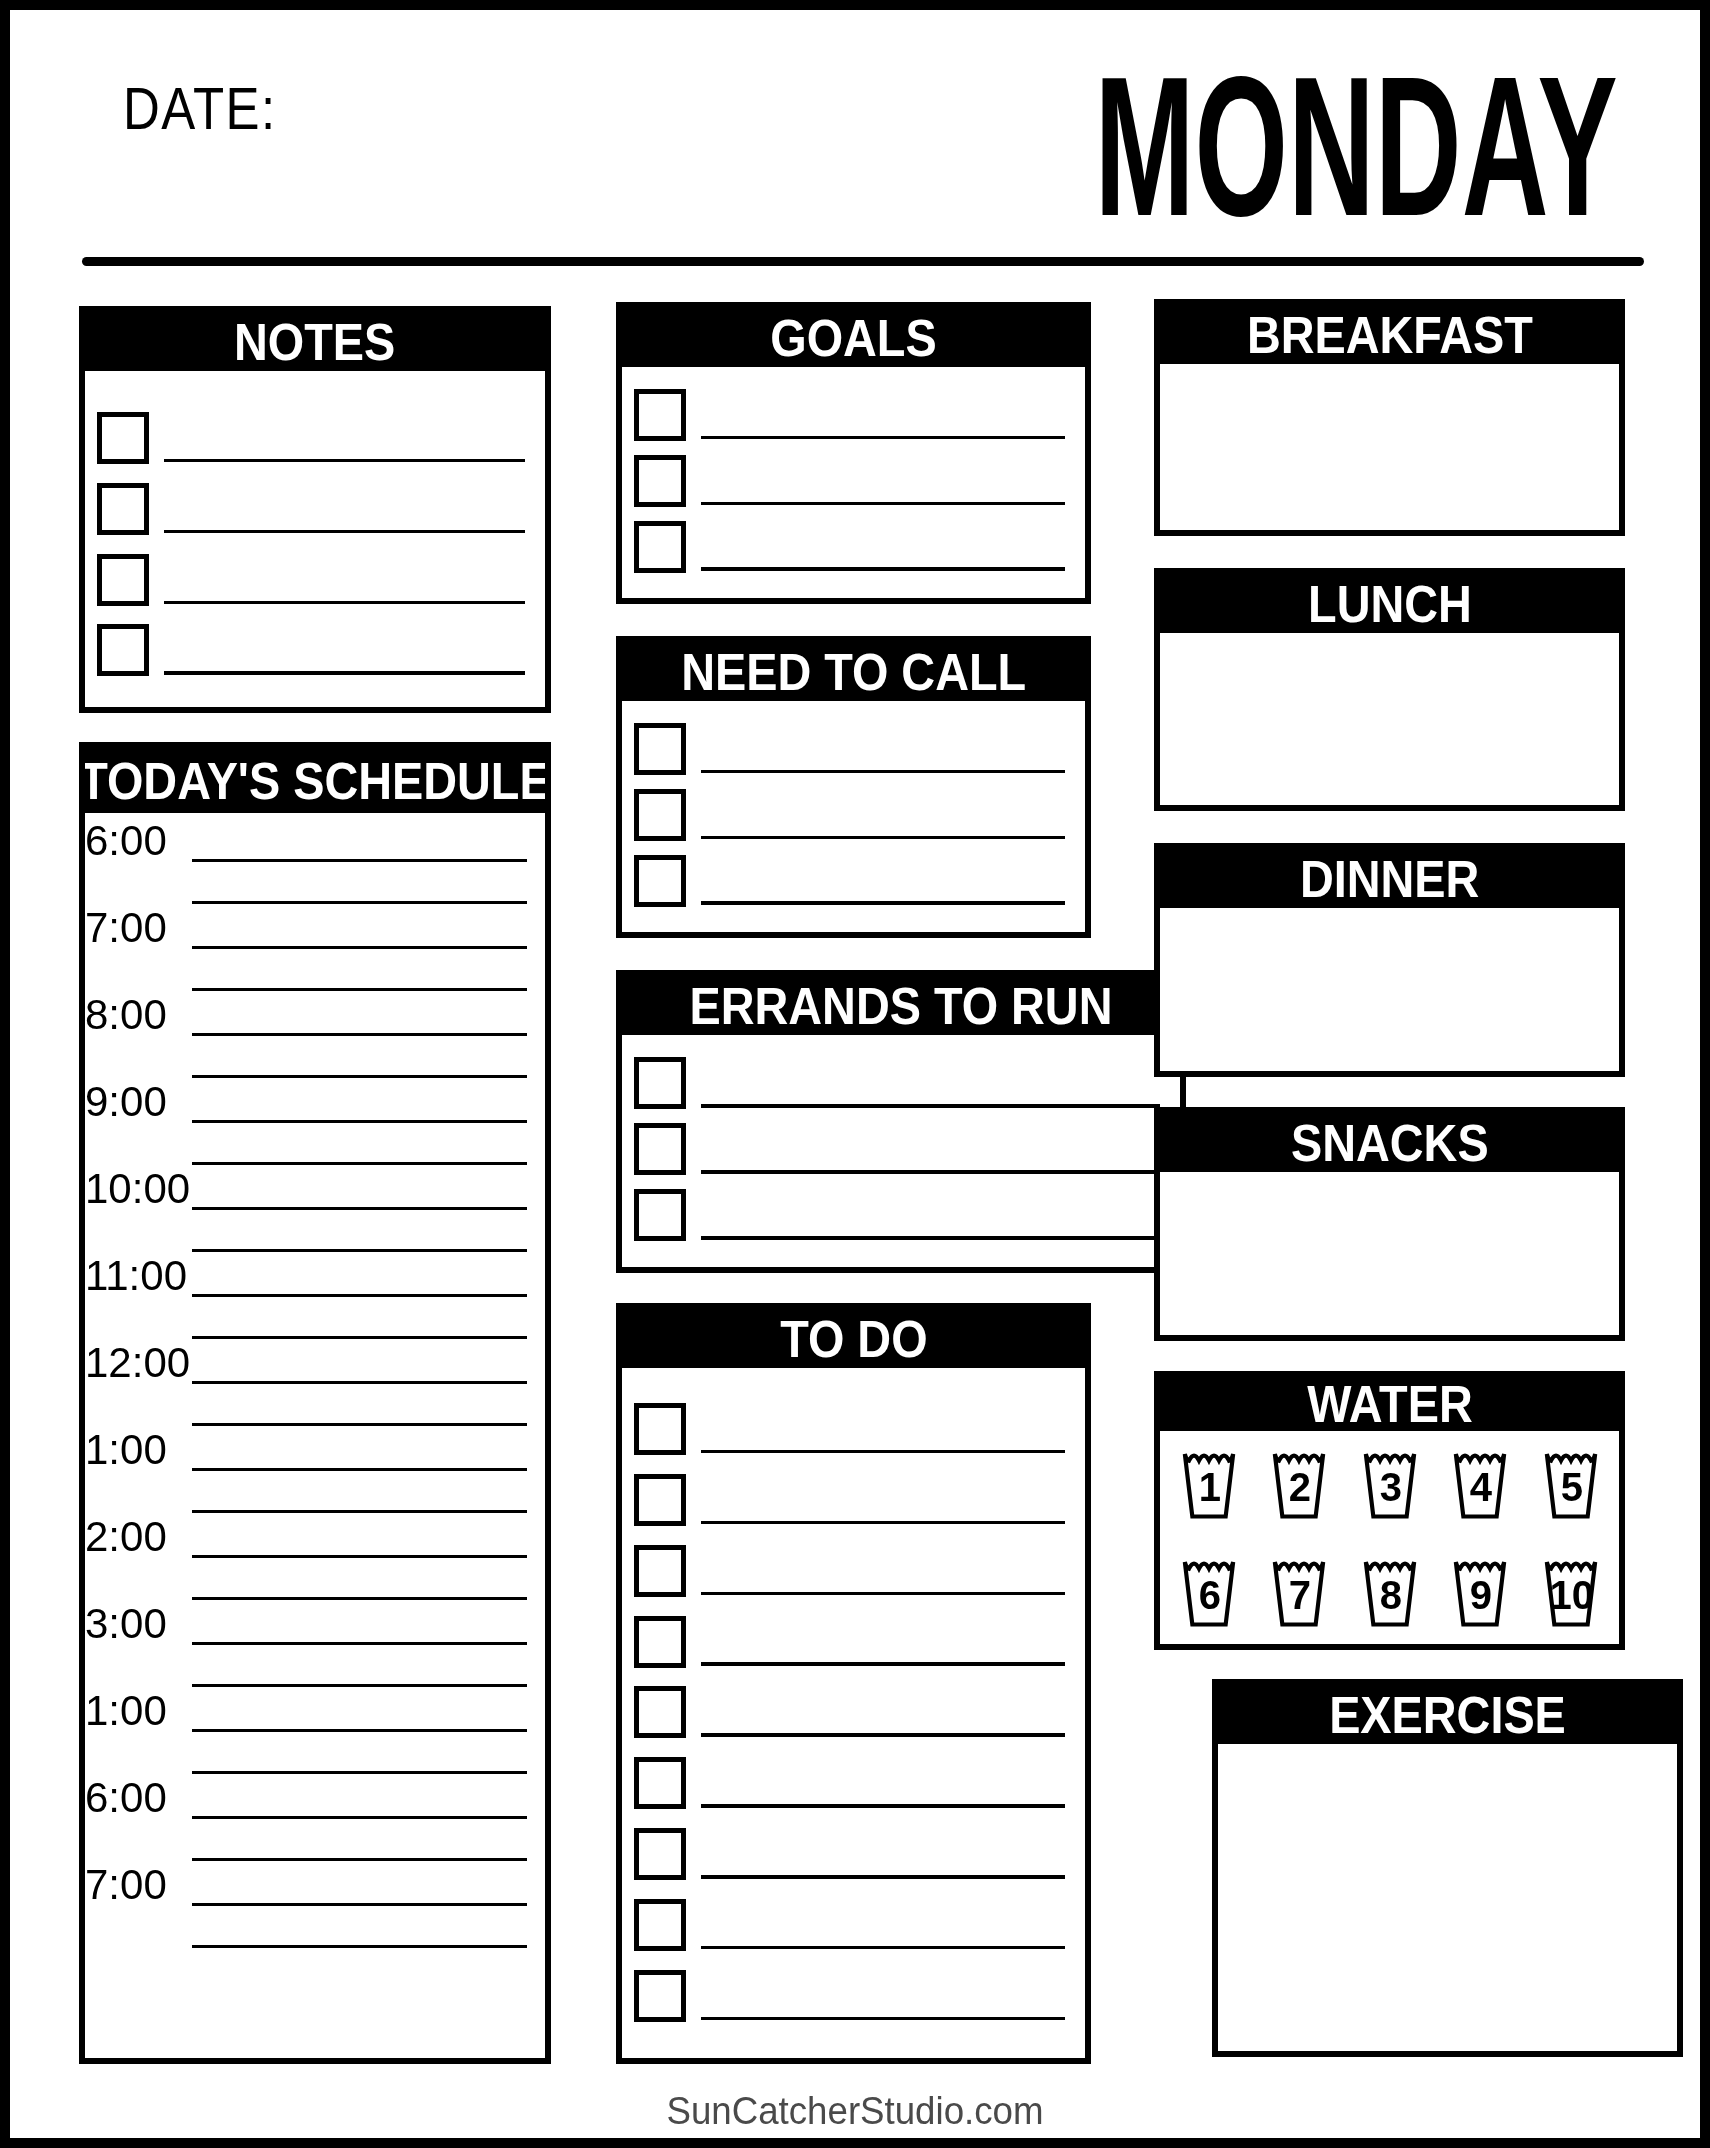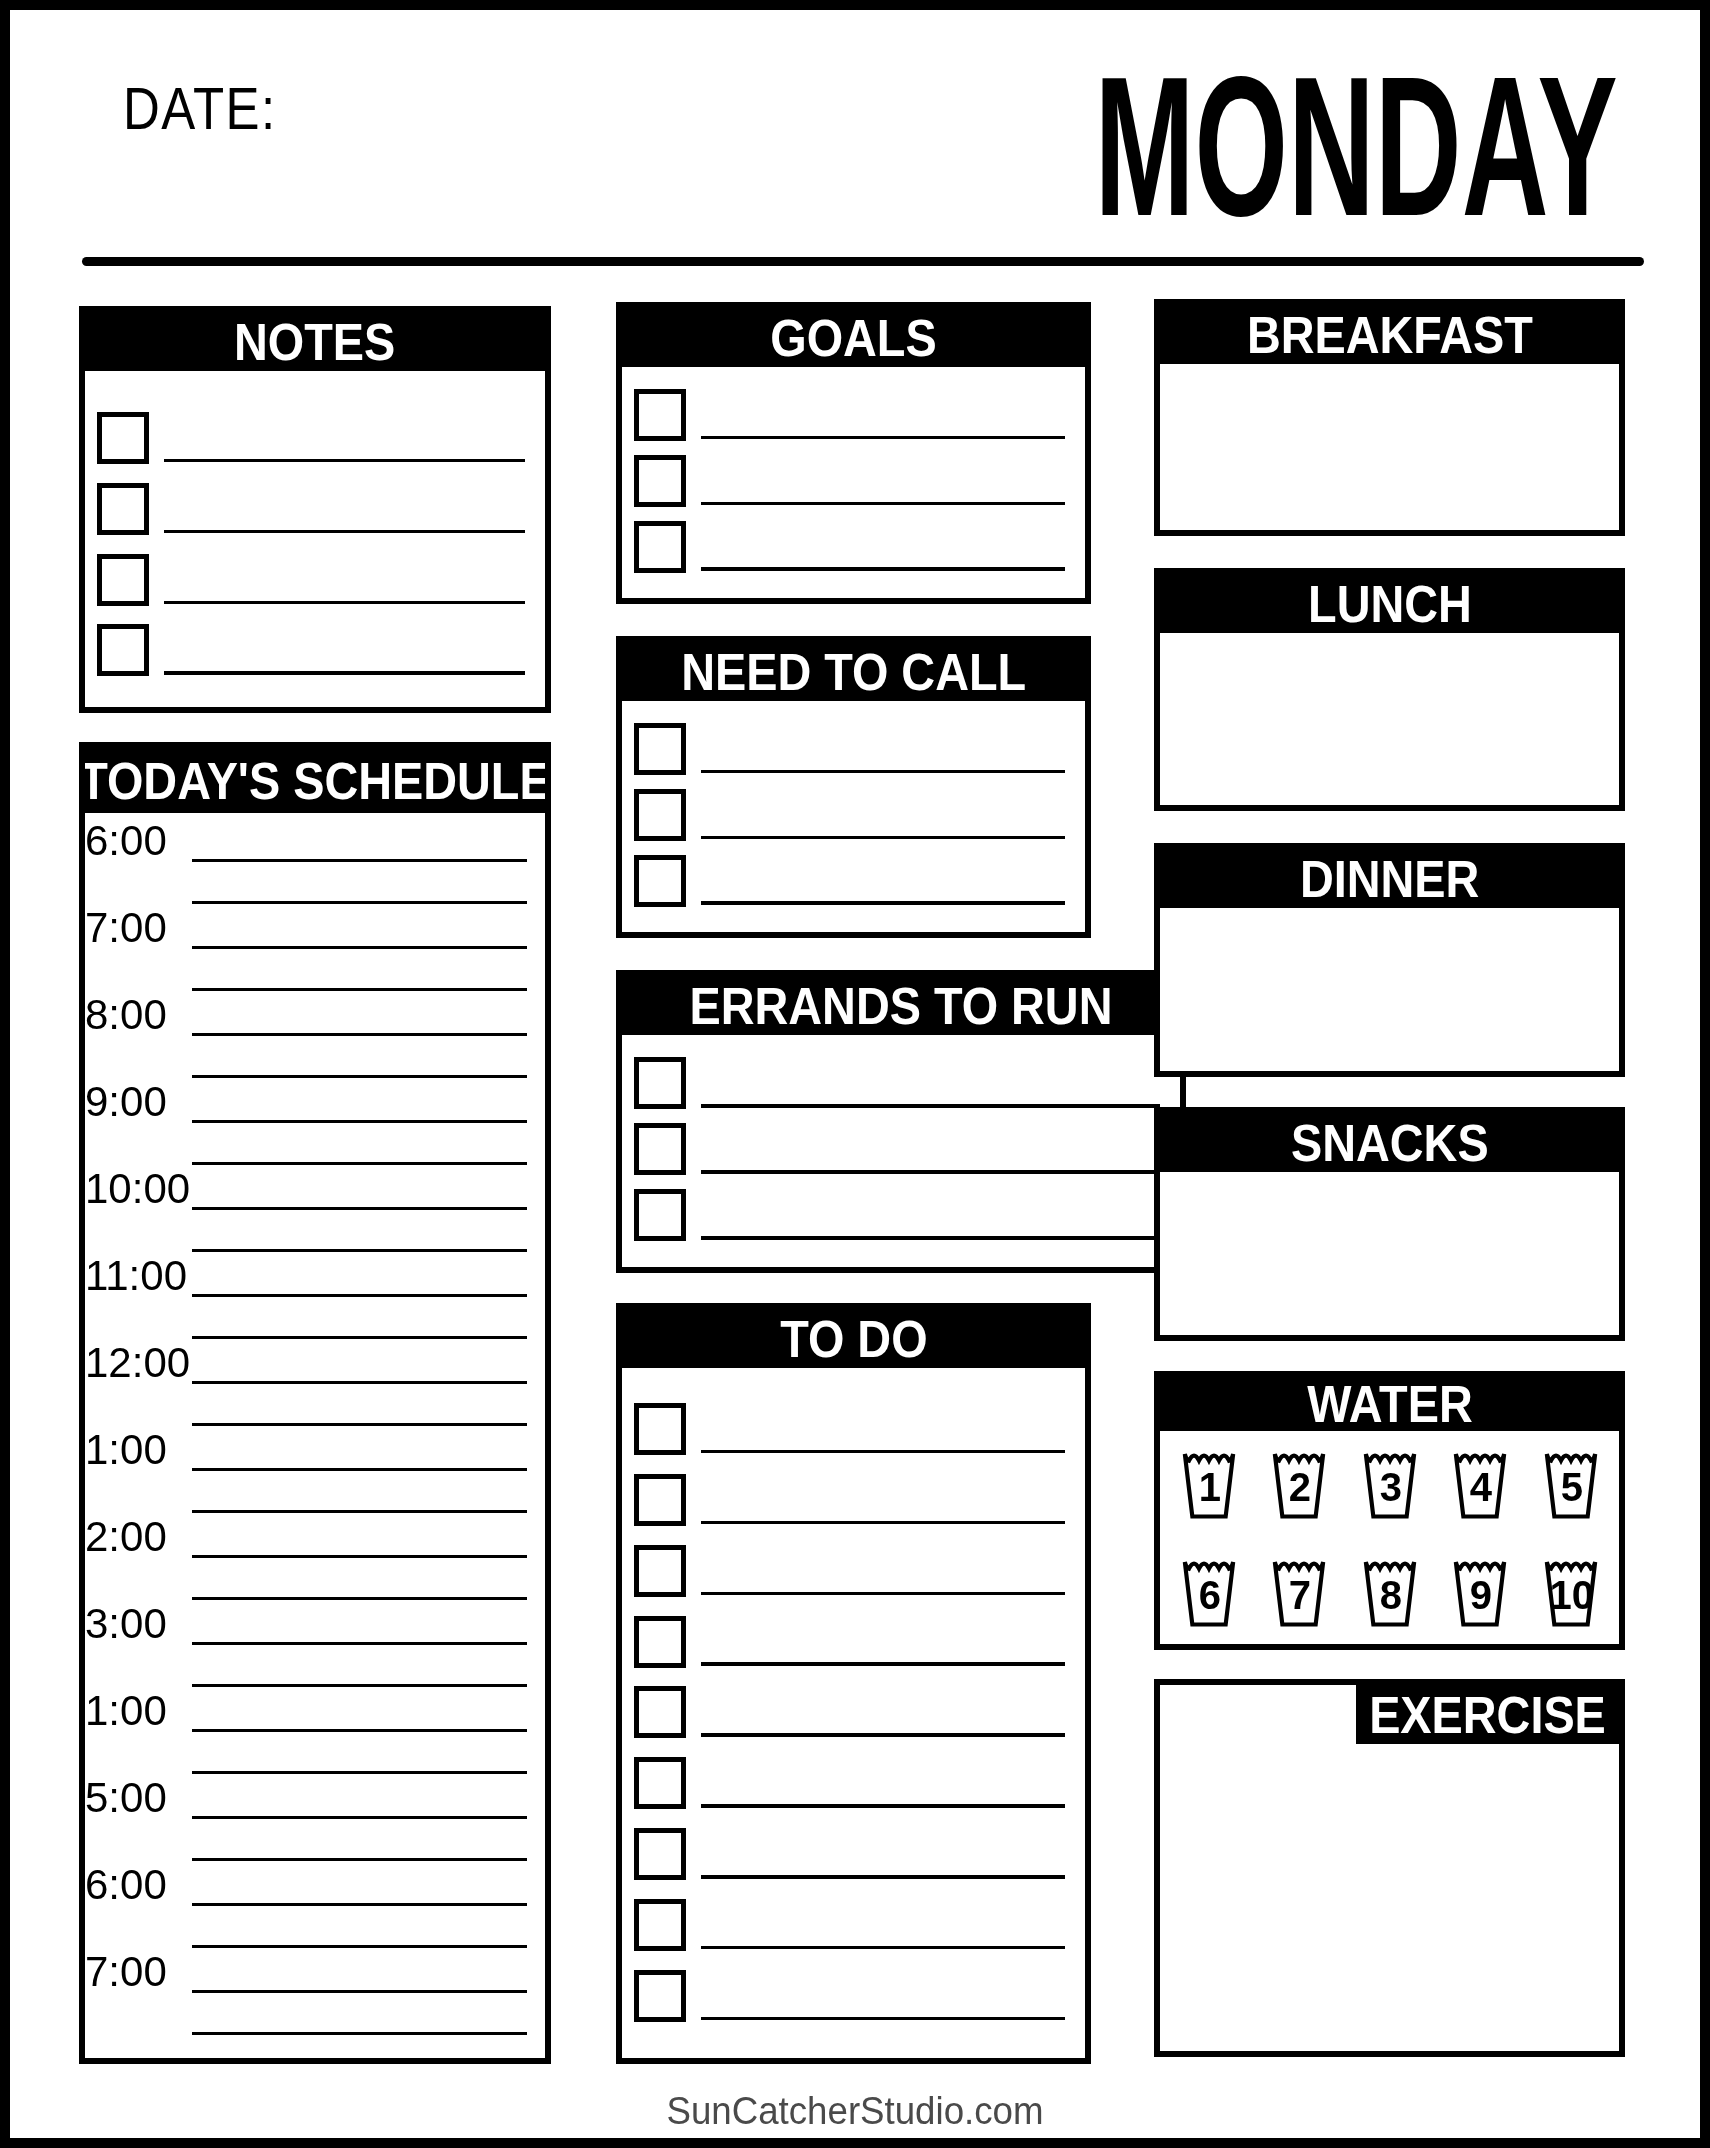--- a/index.html
+++ b/index.html
@@ -151,25 +151,20 @@
           <div class="stime">3:00</div>
           <div class="sline hour"></div>
           <div class="sline half"></div>
         </div>
         <div class="srow">
           <div class="stime">1:00</div>
           <div class="sline hour"></div>
           <div class="sline half"></div>
         </div>
         <div class="srow">
-          <div class="stime">5:00</div>
-          <div class="sline hour"></div>
-          <div class="sline half"></div>
-        </div>
-        <div class="srow">
           <div class="stime">6:00</div>
           <div class="sline hour"></div>
           <div class="sline half"></div>
         </div>
         <div class="srow">
           <div class="stime">7:00</div>
           <div class="sline hour"></div>
           <div class="sline half"></div>
         </div>
       </div>
@@ -352,21 +347,21 @@
             <text x="37" y="64" text-anchor="middle" font-size="48" font-weight="bold" fill="#000">9</text>
           </svg>
           <svg class="cup" viewBox="0 0 72 88">
             <path d="M7,8 Q9,15 12,16 Q18,4 24,16 Q30,4 36,16 Q42,4 48,16 Q54,4 60,16 Q63,15 65,8 L56,83 L16,83 Z" fill="#fff" stroke="#000" stroke-width="5"></path>
             <text x="37" y="64" text-anchor="middle" font-size="48" font-weight="bold" fill="#000">10</text>
           </svg>
         </div>
       </div>
   </div>
 
-  <div class="box" style="left:1154px;top:1679px;width:471px;height:378px;align-items:flex-end;">
+  <div class="box" style="left:1212px;top:1679px;width:471px;height:378px;">
     <div class="box-header">
       <span class="ht">EXERCISE</span>
     </div>
     <div style="flex:1;"></div>
   </div>
 
   <div class="footer">SunCatcherStudio.com</div>
 </div>
 
 

